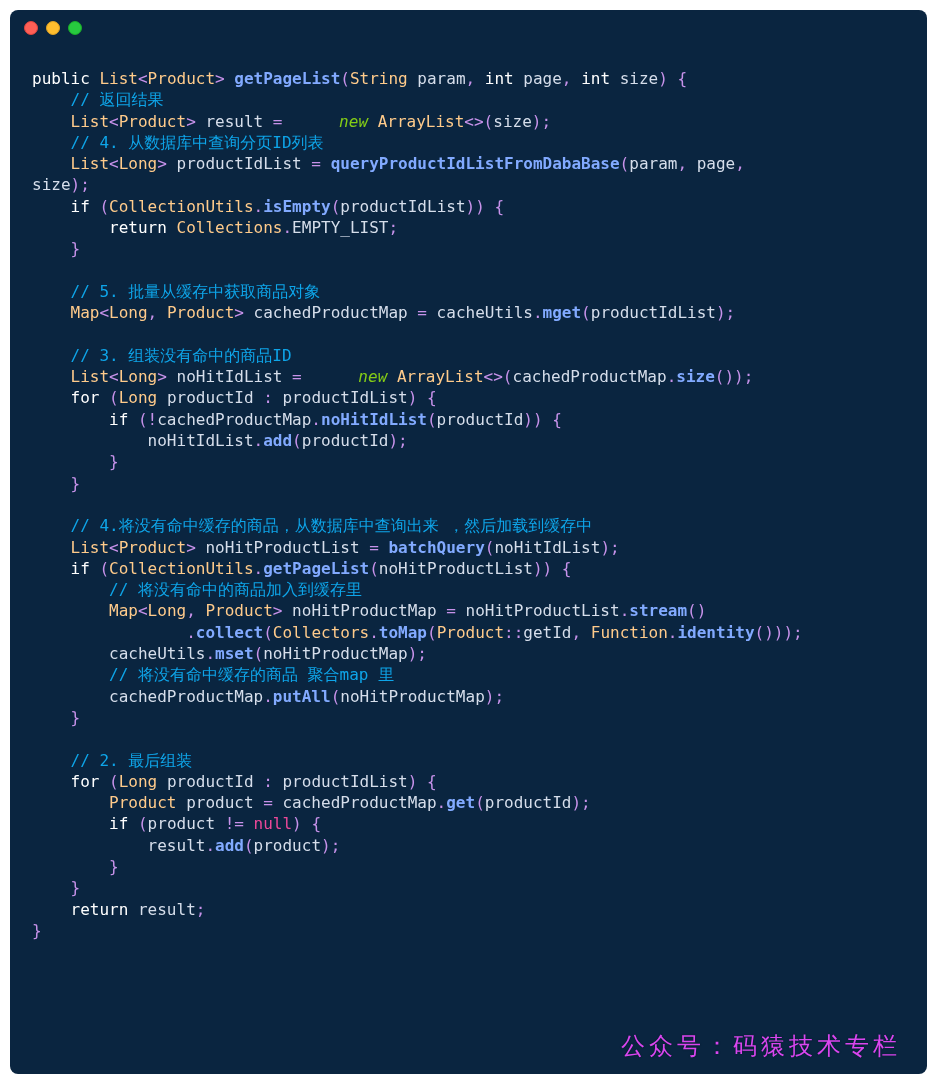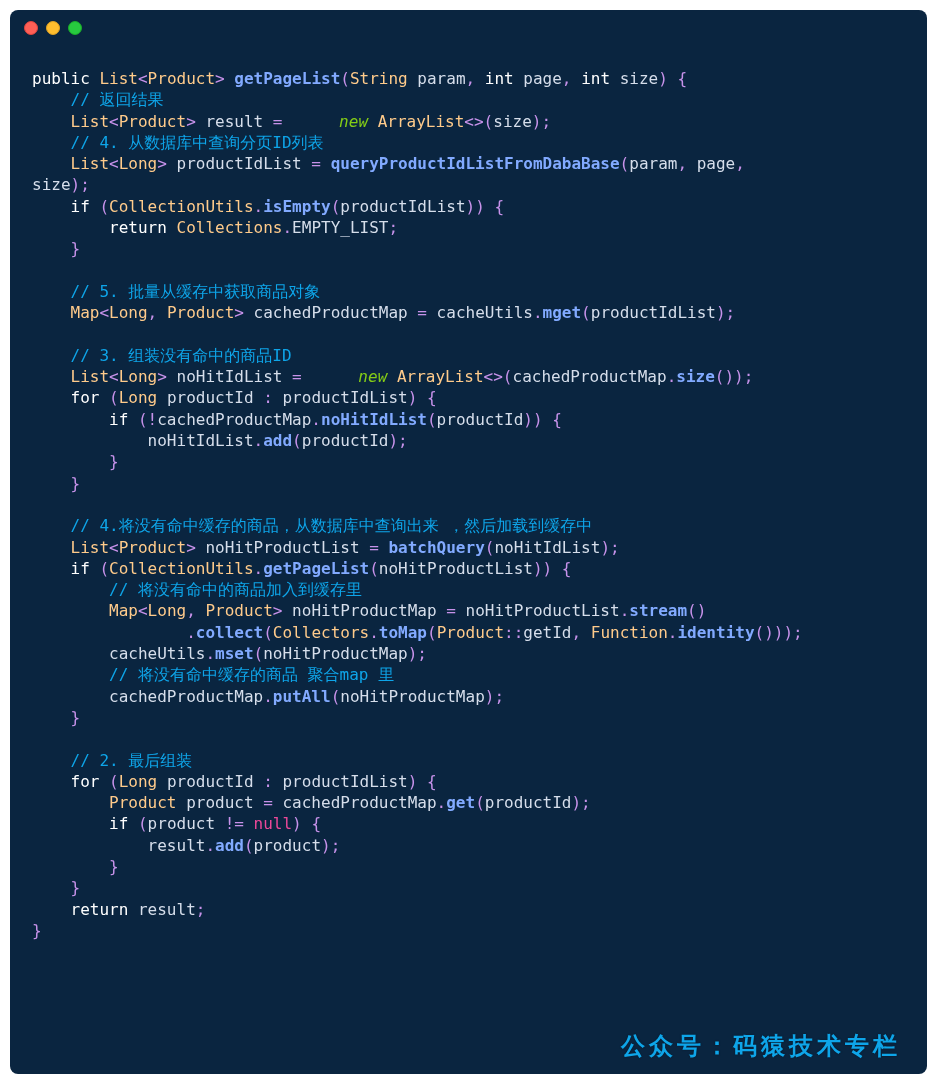--- a/index.html
+++ b/index.html
@@ -54,25 +54,25 @@
   .fn { color: #82aaff; font-weight: bold; }
   .comment { color: #0ea5e9; font-style: normal; }
   .new { color: #84cc16; font-style: italic; margin-left: 47px; }
   .null { color: #ec4899; }
   .punc { color: #c792ea; }
   .plain { color: #d6deeb; }
   .watermark {
     position: absolute;
     right: 26px;
     bottom: 12px;
-    color: #0ea5e9;
+    color: #d946ef;
     font-family: -apple-system, "PingFang SC", "Microsoft YaHei", sans-serif;
     font-size: 24px;
     letter-spacing: 4px;
-    font-weight: 700;
+    font-weight: 400;
     text-shadow: 0 0 2px rgba(0,0,0,.4);
   }
 </style>
 </head>
 <body>
 
 <div class="frame">
   <div class="window">
     <div class="titlebar">
       <div class="dot red"></div>

